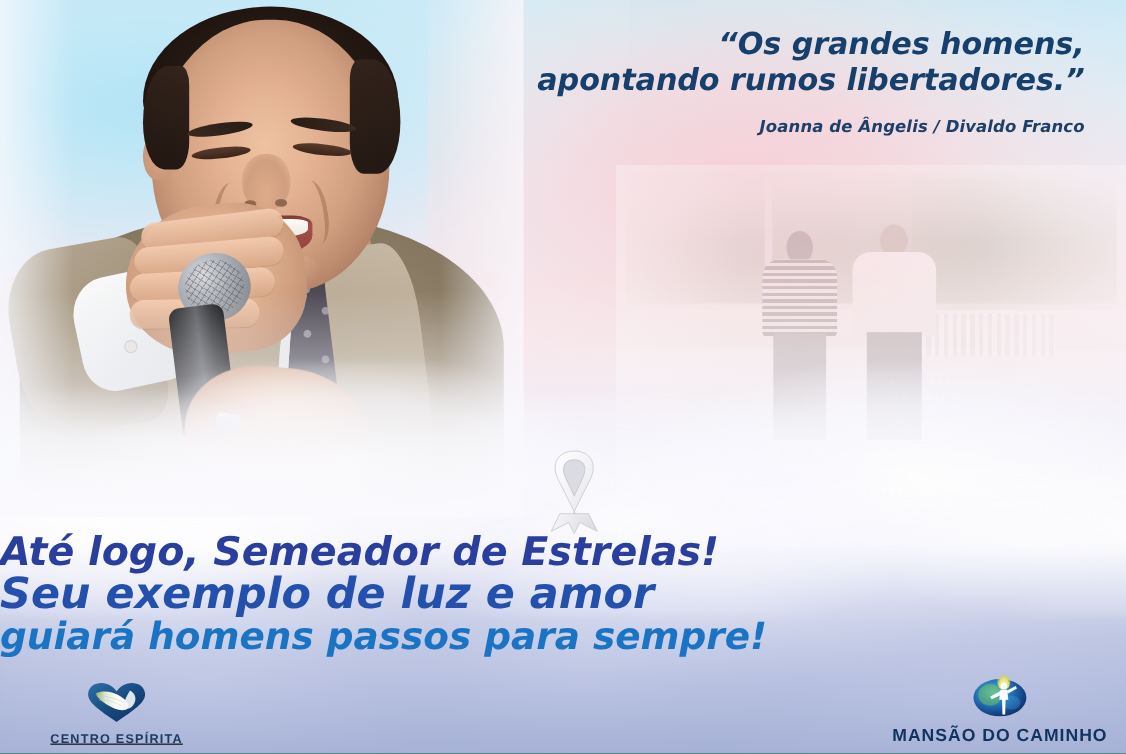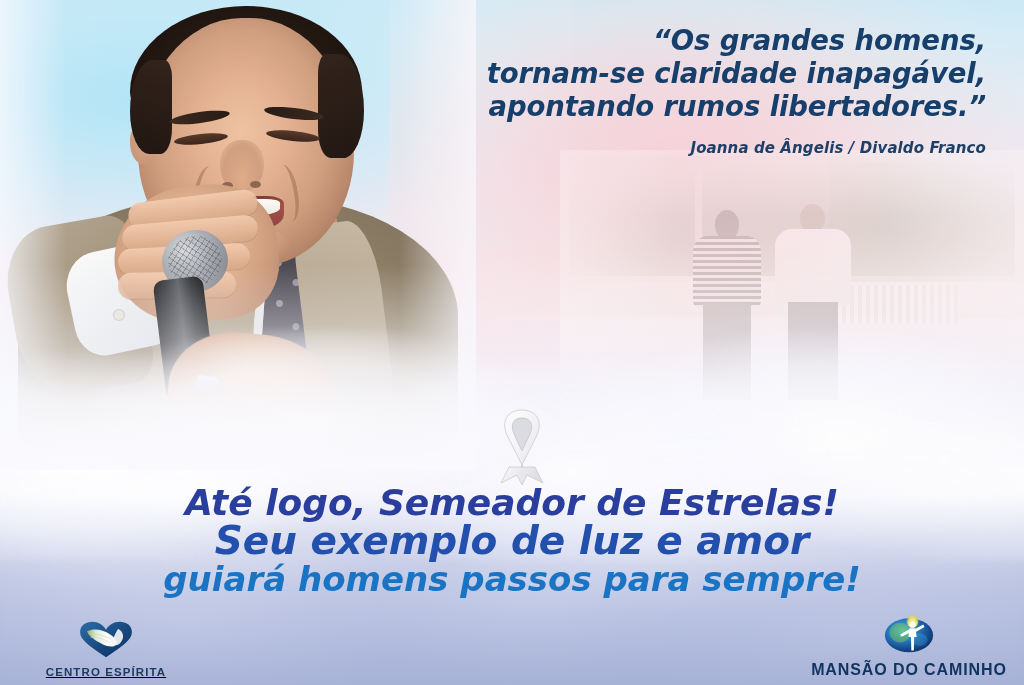--- a/index.html
+++ b/index.html
@@ -457,21 +457,21 @@
     width: 82px;
     height: 84px;
     z-index: 22;
   }
 
   
   .message {
     position: absolute;
     left: 0; right: 0;
     top: 484px;
-    text-align: center;
+    text-align: left;
     z-index: 21;
   }
   .msg-line {
     font-family: "DejaVu Sans", sans-serif;
     font-style: italic;
     font-weight: bold;
     line-height: 38px;
     white-space: nowrap;
   }
   .msg-1 { font-size: 36px; color: #2a3f9d; }
@@ -593,21 +593,20 @@
     <div class="pt-softedge"></div>
   </div>
 
   <div class="cloudbank"></div>
   <div class="cloudbank2"></div>
   <div class="bottom-wisp"></div>
   <div class="bottom-haze"></div>
 
   <div class="quote">
     <div class="quote-line">“Os grandes homens,</div>
-    <div class="quote-line">tornam-se claridade inapagável,</div>
     <div class="quote-line">apontando rumos libertadores.”</div>
     <div class="quote-author">Joanna de Ângelis / Divaldo Franco</div>
   </div>
 
   <div class="ribbon-wrap">
     <svg viewBox="0 0 82 84" width="82" height="84" aria-hidden="true">
       <defs>
         <linearGradient id="ribGrad" x1="0" y1="0" x2="1" y2="1">
           <stop offset="0%" stop-color="#ffffff"></stop>
           <stop offset="48%" stop-color="#f3f3f6"></stop>

